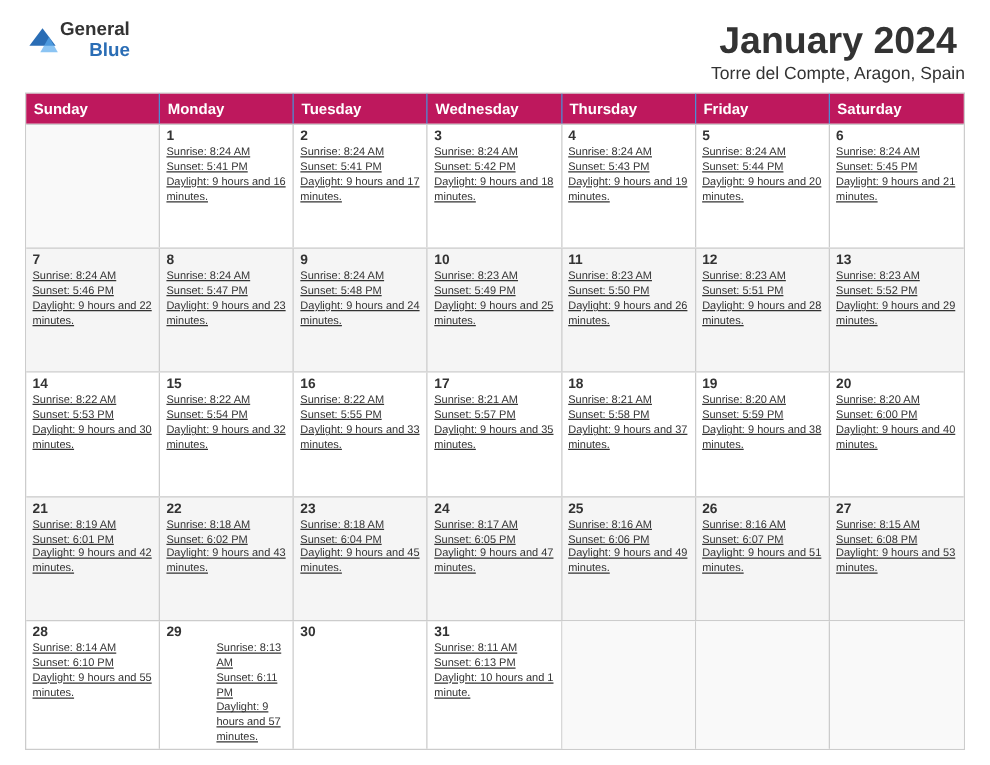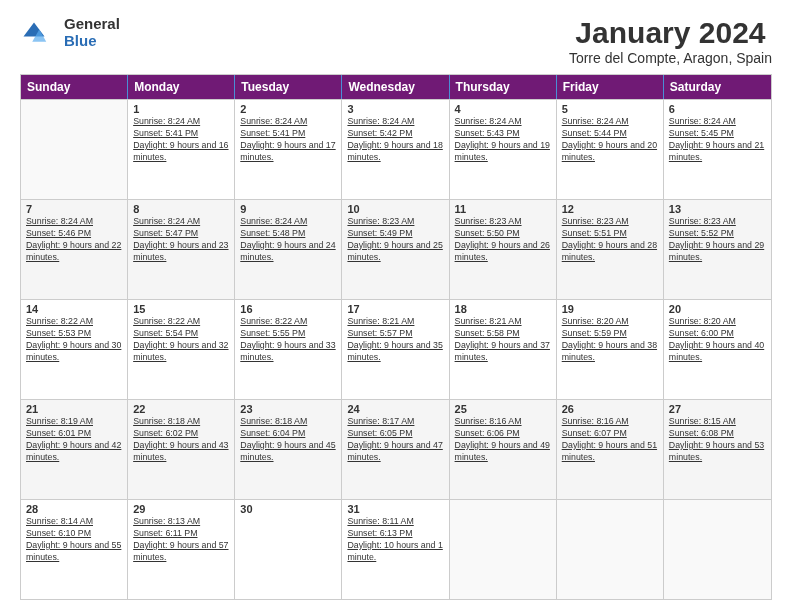--- a/index.html
+++ b/index.html
@@ -19,21 +19,22 @@
     }
     .header {
       display: flex;
       justify-content: space-between;
       align-items: flex-start;
       margin-bottom: 8px;
     }
     .logo {
       display: flex;
       align-items: center;
-      gap: 16px;
+      gap: 0;
+      text-align: right;
     }
     .logo-text {
       display: flex;
       flex-direction: column;
       line-height: 1.1;
     }
     .logo-general {
       font-size: 15px;
       font-weight: bold;
       color: #333;
@@ -61,21 +62,21 @@
     }
     .calendar {
       flex: 1;
       display: flex;
       flex-direction: column;
       border: 1px solid #ccc;
     }
     .cal-header {
       display: grid;
       grid-template-columns: repeat(7, 1fr);
-      background: #701a75;
+      background: #be185d;
     }
     .cal-header-cell {
       color: #fff;
       font-size: 12px;
       font-weight: bold;
       padding: 5px 6px;
       border-right: 1px solid #4a8ed5;
       text-align: left;
     }
     .cal-header-cell:last-child { border-right: none; }
@@ -319,21 +320,21 @@
         </div>
         <div class="cal-row">
           <div class="cal-cell">
             <div class="day-num">28</div>
             <div class="day-info" style="white-space: pre-line;">Sunrise: 8:14 AM
 Sunset: 6:10 PM
 Daylight: 9 hours and 55 minutes.</div>
           </div>
           <div class="cal-cell">
             <div class="day-num">29</div>
-            <div class="day-info" style="white-space: pre-line;">Sunrise: 8:13 AM
+            <div class="day-info" style="white-space: pre-line; margin-left: 40px;">Sunrise: 8:13 AM
 Sunset: 6:11 PM
 Daylight: 9 hours and 57 minutes.</div>
           </div>
           <div class="cal-cell">
             <div class="day-num">30</div>
           </div>
           <div class="cal-cell">
             <div class="day-num">31</div>
             <div class="day-info" style="white-space: pre-line;">Sunrise: 8:11 AM
 Sunset: 6:13 PM

